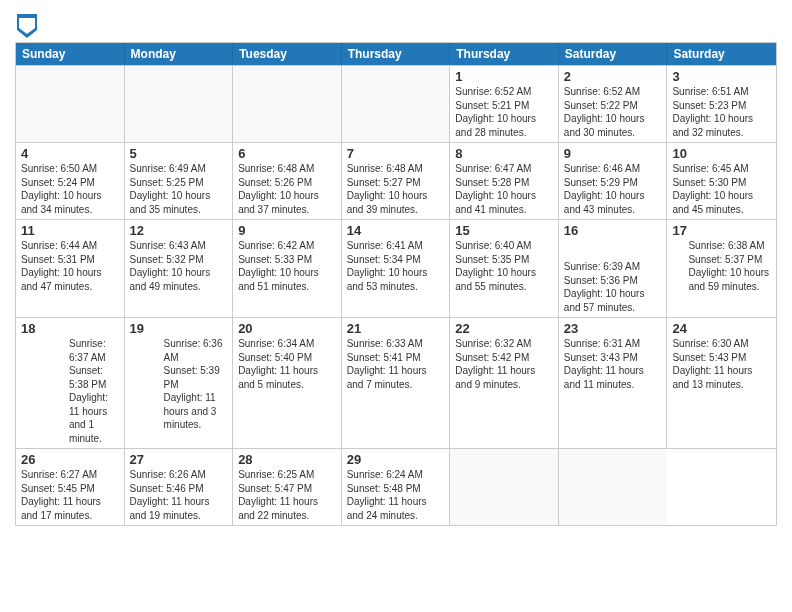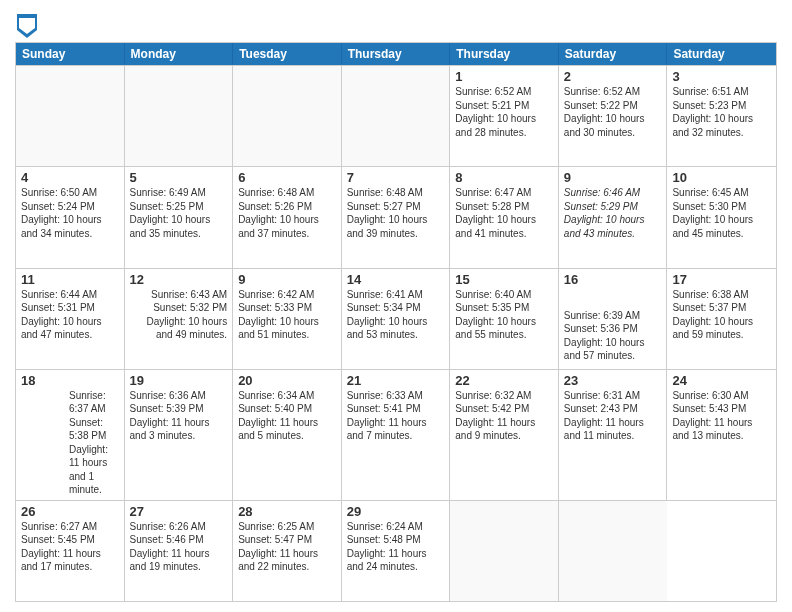--- a/index.html
+++ b/index.html
@@ -5,21 +5,21 @@
     * { margin: 0; padding: 0; box-sizing: border-box; }
     body {
       font-family: Arial, sans-serif;
       background: #fff;
       width: 792px;
       height: 612px;
       overflow: hidden;
     }
     .page {
       width: 792px;
-      height: 612px;
+      height: 524px;
       padding: 10px 15px;
       display: flex;
       flex-direction: column;
     }
     .header {
       display: flex;
       align-items: flex-start;
       justify-content: space-between;
       margin-bottom: 4px;
     }
@@ -198,41 +198,41 @@
 Daylight: 10 hours and 39 minutes.</div>
           </div>
           <div class="cal-cell">
             <span class="cell-date">8</span>
             <div class="cell-info" style="white-space: pre-line;">Sunrise: 6:47 AM
 Sunset: 5:28 PM
 Daylight: 10 hours and 41 minutes.</div>
           </div>
           <div class="cal-cell">
             <span class="cell-date">9</span>
-            <div class="cell-info" style="white-space: pre-line; font-style: italic;">Sunrise: 6:46 AM
+            <div class="cell-info" style="white-space: pre-line;">Sunrise: 6:46 AM
 Sunset: 5:29 PM
 Daylight: 10 hours and 43 minutes.</div>
           </div>
           <div class="cal-cell">
             <span class="cell-date">10</span>
             <div class="cell-info" style="white-space: pre-line;">Sunrise: 6:45 AM
 Sunset: 5:30 PM
 Daylight: 10 hours and 45 minutes.</div>
           </div>
         </div>
         <div class="cal-row">
           <div class="cal-cell">
             <span class="cell-date">11</span>
             <div class="cell-info" style="white-space: pre-line;">Sunrise: 6:44 AM
 Sunset: 5:31 PM
 Daylight: 10 hours and 47 minutes.</div>
           </div>
           <div class="cal-cell">
             <span class="cell-date">12</span>
-            <div class="cell-info" style="white-space: pre-line; text-align: right;">Sunrise: 6:43 AM
+            <div class="cell-info" style="white-space: pre-line;">Sunrise: 6:43 AM
 Sunset: 5:32 PM
 Daylight: 10 hours and 49 minutes.</div>
           </div>
           <div class="cal-cell">
             <span class="cell-date">9</span>
             <div class="cell-info" style="white-space: pre-line;">Sunrise: 6:42 AM
 Sunset: 5:33 PM
 Daylight: 10 hours and 51 minutes.</div>
           </div>
           <div class="cal-cell">
@@ -248,35 +248,35 @@
 Daylight: 10 hours and 55 minutes.</div>
           </div>
           <div class="cal-cell">
             <span class="cell-date">16</span>
             <div class="cell-info" style="white-space: pre-line; margin-top: 22px;">Sunrise: 6:39 AM
 Sunset: 5:36 PM
 Daylight: 10 hours and 57 minutes.</div>
           </div>
           <div class="cal-cell">
             <span class="cell-date">17</span>
-            <div class="cell-info" style="white-space: pre-line;">Sunrise: 6:38 AM
+            <div class="cell-info" style="white-space: pre-line; margin-left: 16px;">Sunrise: 6:38 AM
 Sunset: 5:37 PM
 Daylight: 10 hours and 59 minutes.</div>
           </div>
         </div>
         <div class="cal-row">
           <div class="cal-cell">
             <span class="cell-date">18</span>
             <div class="cell-info" style="white-space: pre-line; margin-left: 48px;">Sunrise: 6:37 AM
 Sunset: 5:38 PM
 Daylight: 11 hours and 1 minute.</div>
           </div>
           <div class="cal-cell">
             <span class="cell-date">19</span>
-            <div class="cell-info" style="white-space: pre-line;">Sunrise: 6:36 AM
+            <div class="cell-info" style="white-space: pre-line; margin-left: 34px;">Sunrise: 6:36 AM
 Sunset: 5:39 PM
 Daylight: 11 hours and 3 minutes.</div>
           </div>
           <div class="cal-cell">
             <span class="cell-date">20</span>
             <div class="cell-info" style="white-space: pre-line;">Sunrise: 6:34 AM
 Sunset: 5:40 PM
 Daylight: 11 hours and 5 minutes.</div>
           </div>
           <div class="cal-cell">
@@ -287,21 +287,21 @@
           </div>
           <div class="cal-cell">
             <span class="cell-date">22</span>
             <div class="cell-info" style="white-space: pre-line;">Sunrise: 6:32 AM
 Sunset: 5:42 PM
 Daylight: 11 hours and 9 minutes.</div>
           </div>
           <div class="cal-cell">
             <span class="cell-date">23</span>
             <div class="cell-info" style="white-space: pre-line;">Sunrise: 6:31 AM
-Sunset: 2:43 PM
+Sunset: 3:43 PM
 Daylight: 11 hours and 11 minutes.</div>
           </div>
           <div class="cal-cell">
             <span class="cell-date">24</span>
             <div class="cell-info" style="white-space: pre-line;">Sunrise: 6:30 AM
 Sunset: 5:43 PM
 Daylight: 11 hours and 13 minutes.</div>
           </div>
         </div>
         <div class="cal-row">

